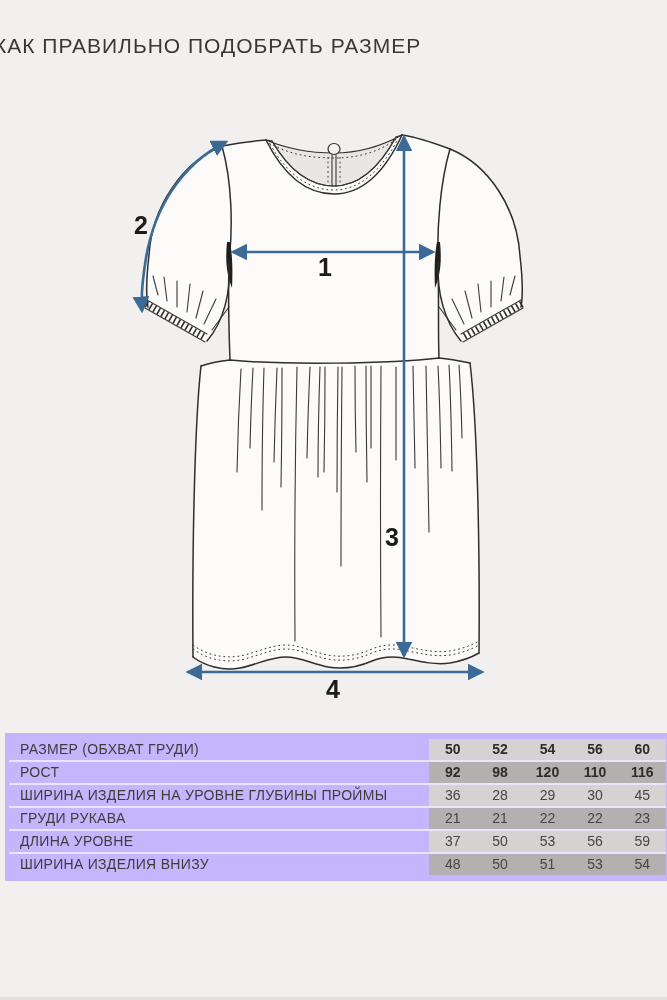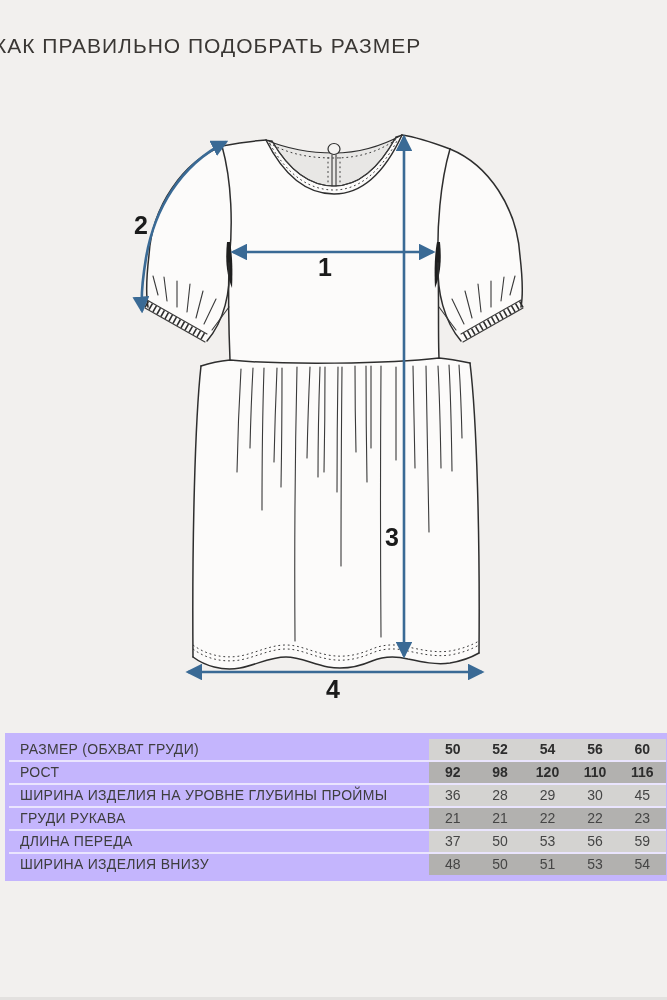--- a/index.html
+++ b/index.html
@@ -211,21 +211,21 @@
     <div class="tcells dark">
       <div class="tcell">21</div>
       <div class="tcell">21</div>
       <div class="tcell">22</div>
       <div class="tcell">22</div>
       <div class="tcell">23</div>
     </div>
   </div>
 
   <div class="trow">
-    <div class="tlabel">ДЛИНА ПЕРЕДА</div>
+    <div class="tlabel">ДЛИНА УРОВНЕ</div>
     <div class="tcells light">
       <div class="tcell">37</div>
       <div class="tcell">50</div>
       <div class="tcell">53</div>
       <div class="tcell">56</div>
       <div class="tcell">59</div>
     </div>
   </div>
 
   <div class="trow">

